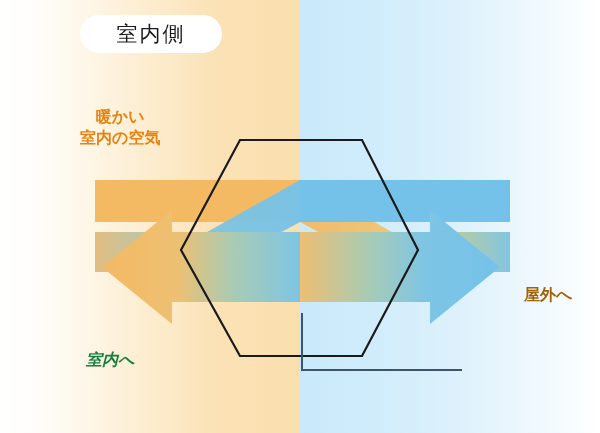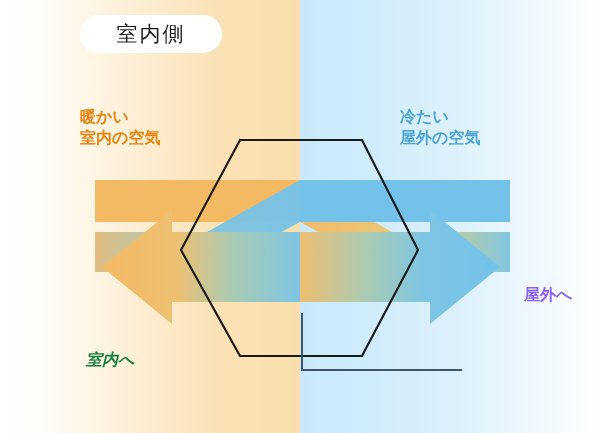--- a/index.html
+++ b/index.html
@@ -53,24 +53,24 @@
   #pill-indoor { left: 80px; top: 15px; width: 142px; }
   #pill-outdoor { left: 378px; top: 13px; width: 142px; }
 
   .sidelabel {
     position: absolute;
     font-size: 16px;
     line-height: 1.32;
     font-weight: 700;
     white-space: pre-line;
   }
-  #label-warm-air { left: 80px; top: 106px; color: #e8820e; }
+  #label-warm-air { left: 80px; top: 106px; color: #e8820e; text-align: center; }
   #label-cool-air { left: 400px; top: 106px; color: #4ba3d3; }
   #label-to-indoor { left: 86px; top: 349px; color: #15803d; font-size: 16px; font-style: italic; }
-  #label-to-outdoor { left: 524px; top: 284px; color: #8b5cf6; font-size: 16px; }
+  #label-to-outdoor { left: 524px; top: 284px; color: #a16207; font-size: 16px; }
 
   #label-exchanger {
     position: absolute;
     left: 470px;
     top: 351px;
     color: #111111;
     font-size: 19px;
     font-weight: 700;
     letter-spacing: 0.5px;
     font-family: "DejaVu Serif", "Liberation Serif", serif;
@@ -148,19 +148,17 @@
     <polygon points="240,140 362,140 418,250 362,356 240,356 181,250" fill="none" stroke="#1a1a1a" stroke-width="2.2" stroke-linejoin="miter"></polygon>
     <polyline points="302,313 302,370 462,370" fill="none" stroke="#3d5566" stroke-width="2"></polyline>
   </svg>
 
   <div class="pill" id="pill-indoor">
     <span>室内側</span>
   </div>
 
   <div class="sidelabel" id="label-warm-air">暖かい
 室内の空気</div>
-  <div class="sidelabel" id="label-cool-air">冷たい
-屋外の空気</div>
   <div class="sidelabel" id="label-to-indoor">室内へ</div>
   <div class="sidelabel" id="label-to-outdoor">屋外へ</div>
 
 
 </div>
 
 </body></html>

